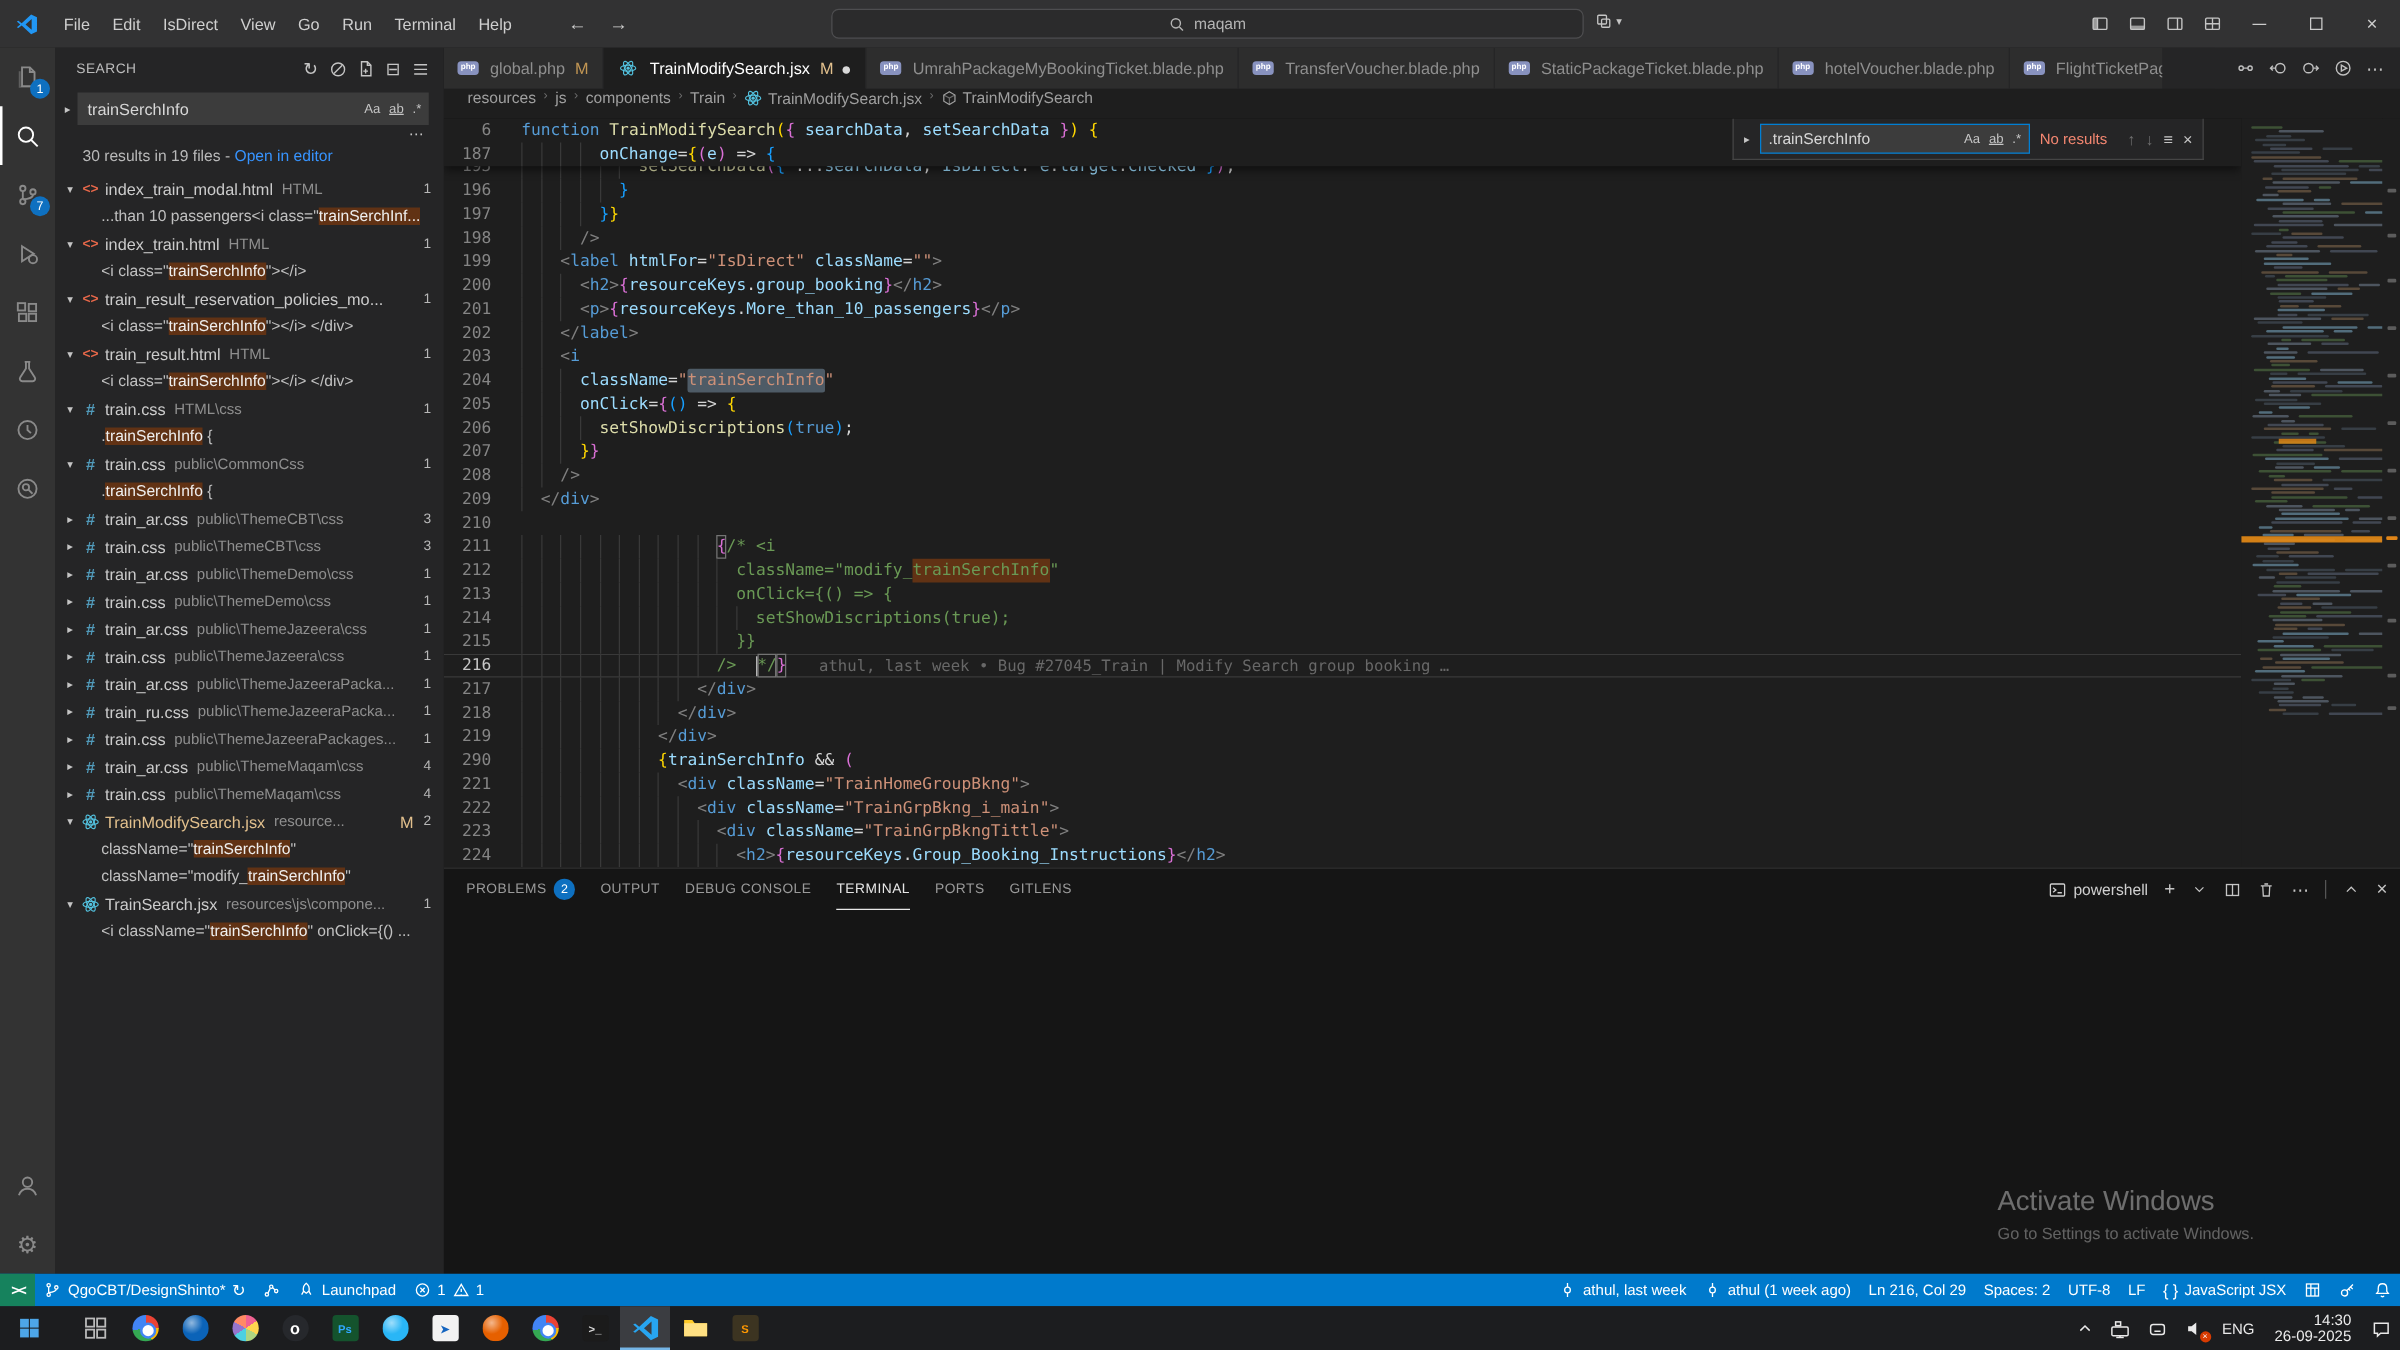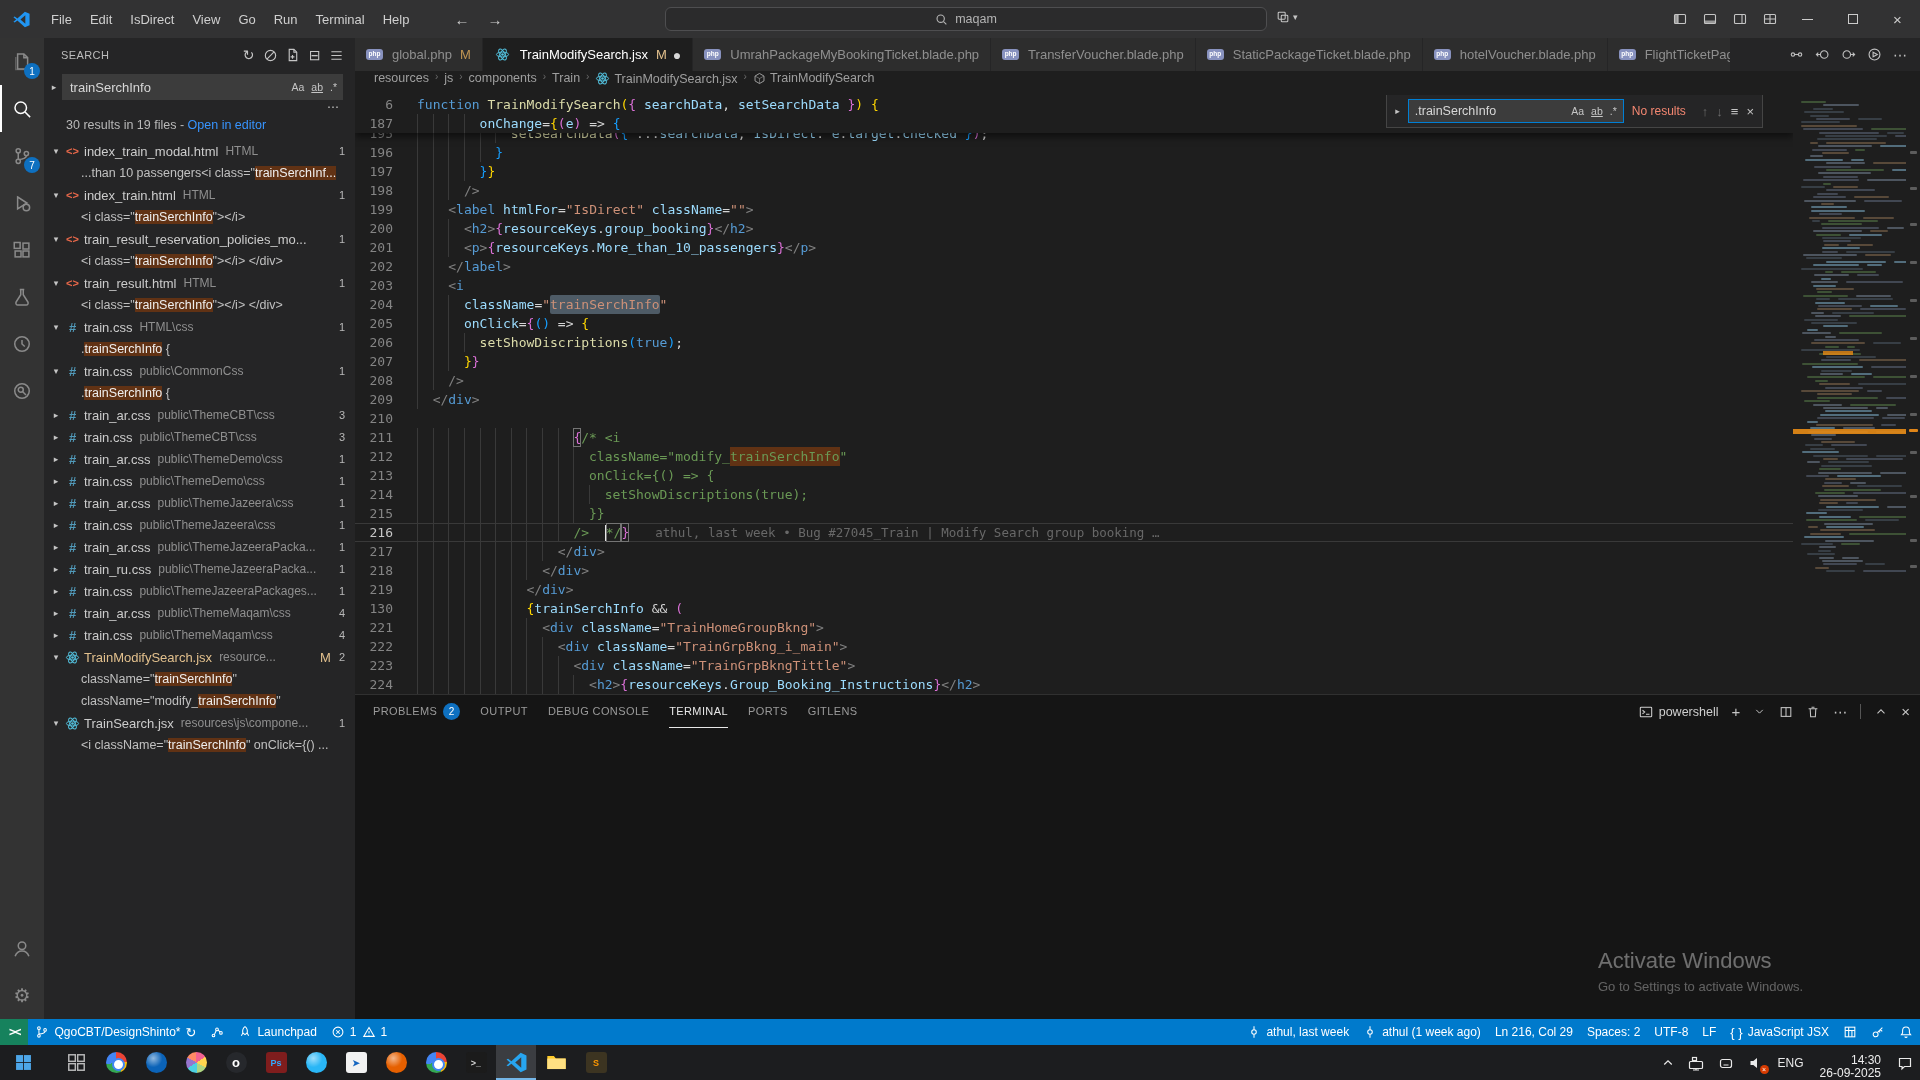--- a/index.html
+++ b/index.html
@@ -134,21 +134,21 @@
   .tb-apps{display:flex;margin-left:9px}
   .tb-app{width:40px;display:flex;align-items:center;justify-content:center;position:relative}
   .tb-app.active{background:#3b3d41;box-shadow:inset 0 -2px 0 #75b6e7}
   .ball{width:21px;height:21px;border-radius:50%}
   .sq{width:21px;height:21px;border-radius:3px;display:flex;align-items:center;justify-content:center;font-size:9px;font-weight:bold}
   .chrome-ball{width:21px;height:21px;border-radius:50%;background:conic-gradient(#ea4335 0 25%,#fbbc05 25% 42%,#34a853 42% 72%,#4285f4 72% 100%);position:relative}
   .chrome-ball::after{content:"";position:absolute;left:6px;top:6px;width:9px;height:9px;border-radius:50%;background:#fff;border:2px solid #4285f4}
   .pinwheel{width:21px;height:21px;border-radius:50%;background:conic-gradient(#f06292 0 16%,#ffd54f 16% 33%,#aed581 33% 50%,#4dd0e1 50% 66%,#9575cd 66% 83%,#ff8a65 83% 100%)}
   .tb-tray{margin-left:auto;display:flex;align-items:stretch}
   .tray-item{display:flex;align-items:center;justify-content:center;padding:0 7px;color:#e9e9e9;font-size:12px}
-  .tb-clock{display:flex;flex-direction:column;align-items:flex-end;justify-content:flex-end;line-height:13px;font-size:12px;color:#ededed;padding:0 9px}
+  .tb-clock{display:flex;flex-direction:column;align-items:flex-end;justify-content:center;line-height:13px;font-size:12px;color:#ededed;padding:0 9px}
   .vol-wrap{position:relative}
   .vol-x{position:absolute;right:2px;bottom:6px;width:9px;height:9px;border-radius:50%;background:#d83b01;color:#fff;font-size:7px;display:flex;align-items:center;justify-content:center}
 
   
   .watermark{position:absolute;left:1598px;top:948px;z-index:20;color:rgba(255,255,255,.38)}
   .wm1{font-size:22px}
   .wm2{font-size:13px;margin-top:5px;color:rgba(255,255,255,.33)}
 </style>
 </head>
 <body>
@@ -663,21 +663,21 @@
           <div class="cline"><span class="gut">210</span></div>
           <div class="cline"><span class="gut">211</span><span class="ind"></span><span class="ind"></span><span class="ind"></span><span class="ind"></span><span class="ind"></span><span class="ind"></span><span class="ind"></span><span class="ind"></span><span class="ind"></span><span class="ind"></span><span class="tk-b2 bm">{</span><span class="tk-c">/* </span><span class="tk-c">&lt;i</span></div>
           <div class="cline"><span class="gut">212</span><span class="ind"></span><span class="ind"></span><span class="ind"></span><span class="ind"></span><span class="ind"></span><span class="ind"></span><span class="ind"></span><span class="ind"></span><span class="ind"></span><span class="ind"></span><span class="ind"></span><span class="tk-c">className="modify_</span><span class="tk-c hl-find">trainSerchInfo</span><span class="tk-c">"</span></div>
           <div class="cline"><span class="gut">213</span><span class="ind"></span><span class="ind"></span><span class="ind"></span><span class="ind"></span><span class="ind"></span><span class="ind"></span><span class="ind"></span><span class="ind"></span><span class="ind"></span><span class="ind"></span><span class="ind"></span><span class="tk-c">onClick={() =&gt; {</span></div>
           <div class="cline"><span class="gut">214</span><span class="ind"></span><span class="ind"></span><span class="ind"></span><span class="ind"></span><span class="ind"></span><span class="ind"></span><span class="ind"></span><span class="ind"></span><span class="ind"></span><span class="ind"></span><span class="ind"></span><span class="ind"></span><span class="tk-c">setShowDiscriptions(true);</span></div>
           <div class="cline"><span class="gut">215</span><span class="ind"></span><span class="ind"></span><span class="ind"></span><span class="ind"></span><span class="ind"></span><span class="ind"></span><span class="ind"></span><span class="ind"></span><span class="ind"></span><span class="ind"></span><span class="ind"></span><span class="tk-c">}}</span></div>
           <div class="cline current"><span class="gut cur-gut">216</span><span class="ind"></span><span class="ind"></span><span class="ind"></span><span class="ind"></span><span class="ind"></span><span class="ind"></span><span class="ind"></span><span class="ind"></span><span class="ind"></span><span class="ind"></span><span class="tk-c">/&gt;</span><span class="tk-d">  </span><span class="cursor"></span><span class="tk-c bm">*/</span><span class="tk-b2 bm">}</span><span class="blame">athul, last week • Bug #27045_Train | Modify Search group booking …</span></div>
           <div class="cline"><span class="gut">217</span><span class="ind"></span><span class="ind"></span><span class="ind"></span><span class="ind"></span><span class="ind"></span><span class="ind"></span><span class="ind"></span><span class="ind"></span><span class="ind"></span><span class="tk-a">&lt;/</span><span class="tk-t">div</span><span class="tk-a">&gt;</span></div>
           <div class="cline"><span class="gut">218</span><span class="ind"></span><span class="ind"></span><span class="ind"></span><span class="ind"></span><span class="ind"></span><span class="ind"></span><span class="ind"></span><span class="ind"></span><span class="tk-a">&lt;/</span><span class="tk-t">div</span><span class="tk-a">&gt;</span></div>
           <div class="cline"><span class="gut">219</span><span class="ind"></span><span class="ind"></span><span class="ind"></span><span class="ind"></span><span class="ind"></span><span class="ind"></span><span class="ind"></span><span class="tk-a">&lt;/</span><span class="tk-t">div</span><span class="tk-a">&gt;</span></div>
-          <div class="cline"><span class="gut">130</span><span class="ind"></span><span class="ind"></span><span class="ind"></span><span class="ind"></span><span class="ind"></span><span class="ind"></span><span class="ind"></span><span class="tk-b1">{</span><span class="tk-v">trainSerchInfo</span><span class="tk-d"> &amp;&amp; </span><span class="tk-b2">(</span></div>
+          <div class="cline"><span class="gut">290</span><span class="ind"></span><span class="ind"></span><span class="ind"></span><span class="ind"></span><span class="ind"></span><span class="ind"></span><span class="ind"></span><span class="tk-b1">{</span><span class="tk-v">trainSerchInfo</span><span class="tk-d"> &amp;&amp; </span><span class="tk-b2">(</span></div>
           <div class="cline"><span class="gut">221</span><span class="ind"></span><span class="ind"></span><span class="ind"></span><span class="ind"></span><span class="ind"></span><span class="ind"></span><span class="ind"></span><span class="ind"></span><span class="tk-a">&lt;</span><span class="tk-t">div</span><span class="tk-d"> </span><span class="tk-v">className</span><span class="tk-d">=</span><span class="tk-s">"TrainHomeGroupBkng"</span><span class="tk-a">&gt;</span></div>
           <div class="cline"><span class="gut">222</span><span class="ind"></span><span class="ind"></span><span class="ind"></span><span class="ind"></span><span class="ind"></span><span class="ind"></span><span class="ind"></span><span class="ind"></span><span class="ind"></span><span class="tk-a">&lt;</span><span class="tk-t">div</span><span class="tk-d"> </span><span class="tk-v">className</span><span class="tk-d">=</span><span class="tk-s">"TrainGrpBkng_i_main"</span><span class="tk-a">&gt;</span></div>
           <div class="cline"><span class="gut">223</span><span class="ind"></span><span class="ind"></span><span class="ind"></span><span class="ind"></span><span class="ind"></span><span class="ind"></span><span class="ind"></span><span class="ind"></span><span class="ind"></span><span class="ind"></span><span class="tk-a">&lt;</span><span class="tk-t">div</span><span class="tk-d"> </span><span class="tk-v">className</span><span class="tk-d">=</span><span class="tk-s">"TrainGrpBkngTittle"</span><span class="tk-a">&gt;</span></div>
           <div class="cline"><span class="gut">224</span><span class="ind"></span><span class="ind"></span><span class="ind"></span><span class="ind"></span><span class="ind"></span><span class="ind"></span><span class="ind"></span><span class="ind"></span><span class="ind"></span><span class="ind"></span><span class="ind"></span><span class="tk-a">&lt;</span><span class="tk-t">h2</span><span class="tk-a">&gt;</span><span class="tk-b2">{</span><span class="tk-v">resourceKeys</span><span class="tk-d">.</span><span class="tk-v">Group_Booking_Instructions</span><span class="tk-b2">}</span><span class="tk-a">&lt;/</span><span class="tk-t">h2</span><span class="tk-a">&gt;</span></div>
         </div>
     </div>
 
     <div class="findwidget">
       <span class="fw-chev">▸</span>
       <span class="fw-input">
@@ -1147,21 +1147,21 @@
       <div class="tb-app">
         <span class="ball" style="background: radial-gradient(circle at 35% 30%, rgba(255, 255, 255, 0.55), transparent 45%), rgb(11, 99, 184);"></span>
       </div>
       <div class="tb-app">
         <span class="pinwheel"></span>
       </div>
       <div class="tb-app">
         <span class="ball" style="background: rgb(38, 40, 44); color: rgb(255, 255, 255); display: flex; align-items: center; justify-content: center; font-weight: bold;">o</span>
       </div>
       <div class="tb-app">
-        <span class="sq" style="background: #7f1d1d; color: rgb(49, 168, 255);">Ps</span>
+        <span class="sq" style="background: #14532d; color: rgb(49, 168, 255);">Ps</span>
       </div>
       <div class="tb-app">
         <span class="ball" style="background: radial-gradient(circle at 35% 30%, rgba(255, 255, 255, 0.55), transparent 45%), rgb(41, 182, 246);"></span>
       </div>
       <div class="tb-app">
         <span class="sq" style="background: rgb(242, 242, 242); color: rgb(21, 101, 192);">➤</span>
       </div>
       <div class="tb-app">
         <span class="ball" style="background: radial-gradient(circle at 35% 30%, rgba(255, 255, 255, 0.55), transparent 45%), rgb(230, 96, 0);"></span>
       </div>

